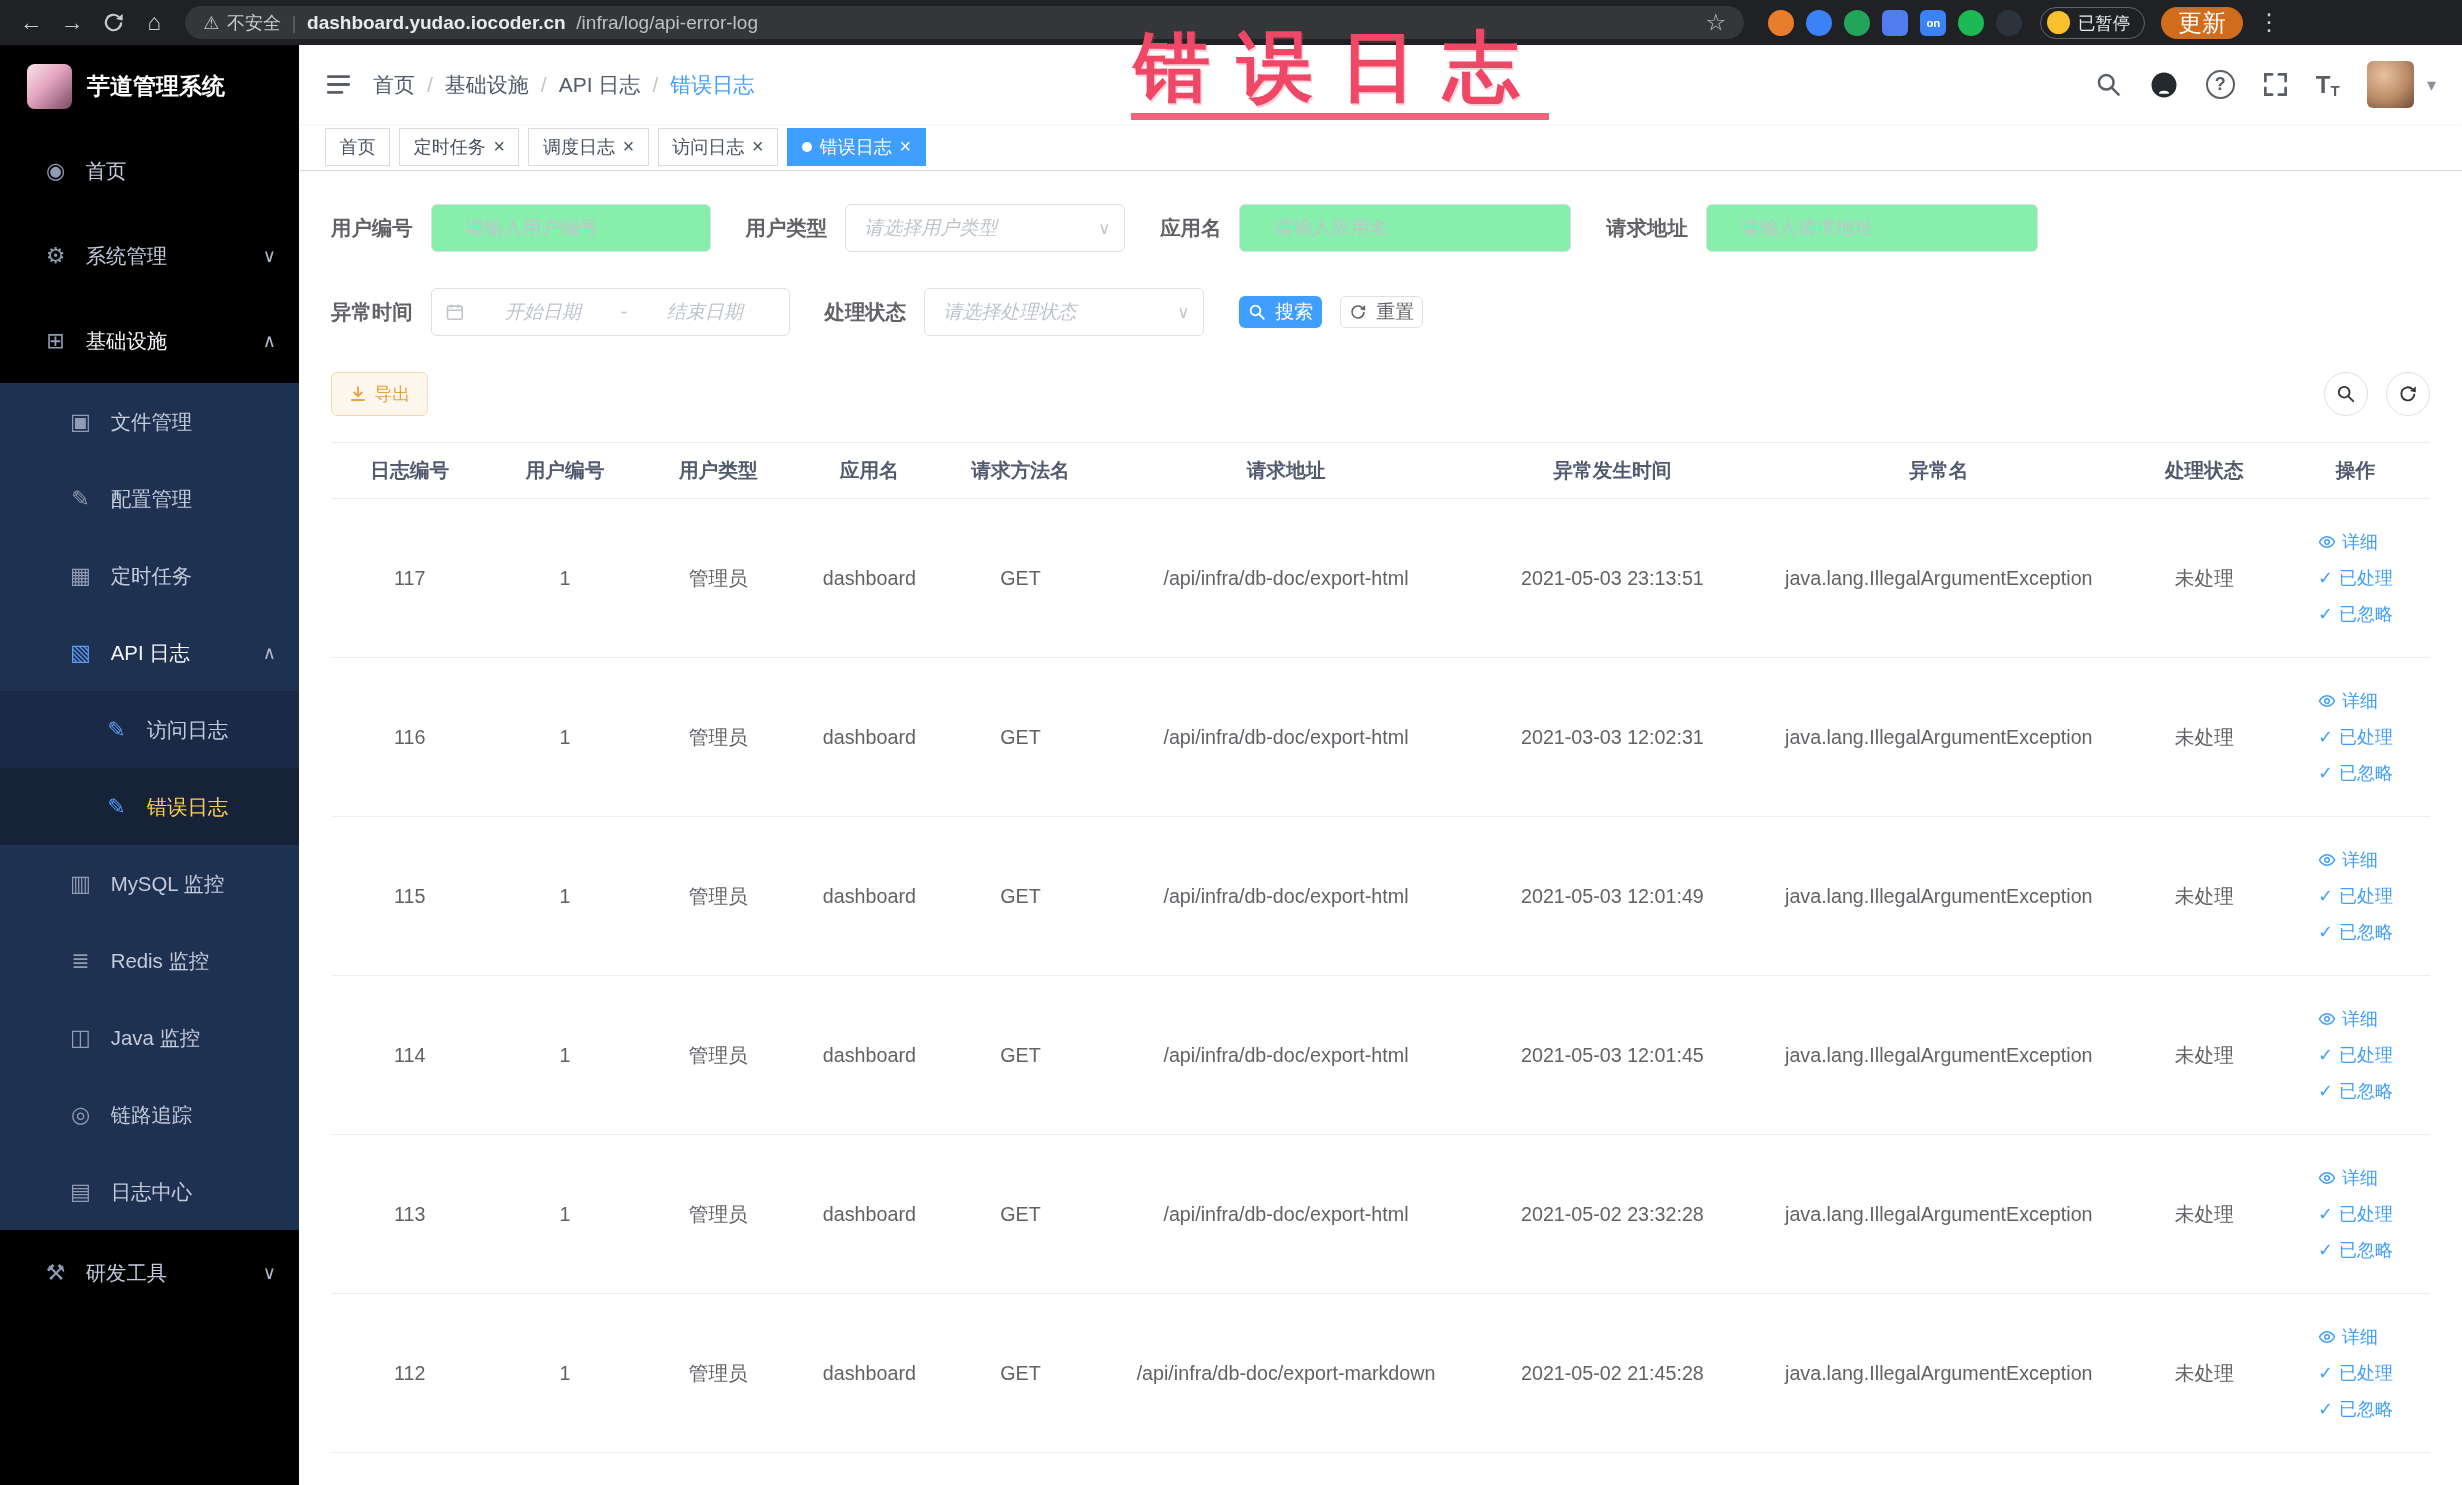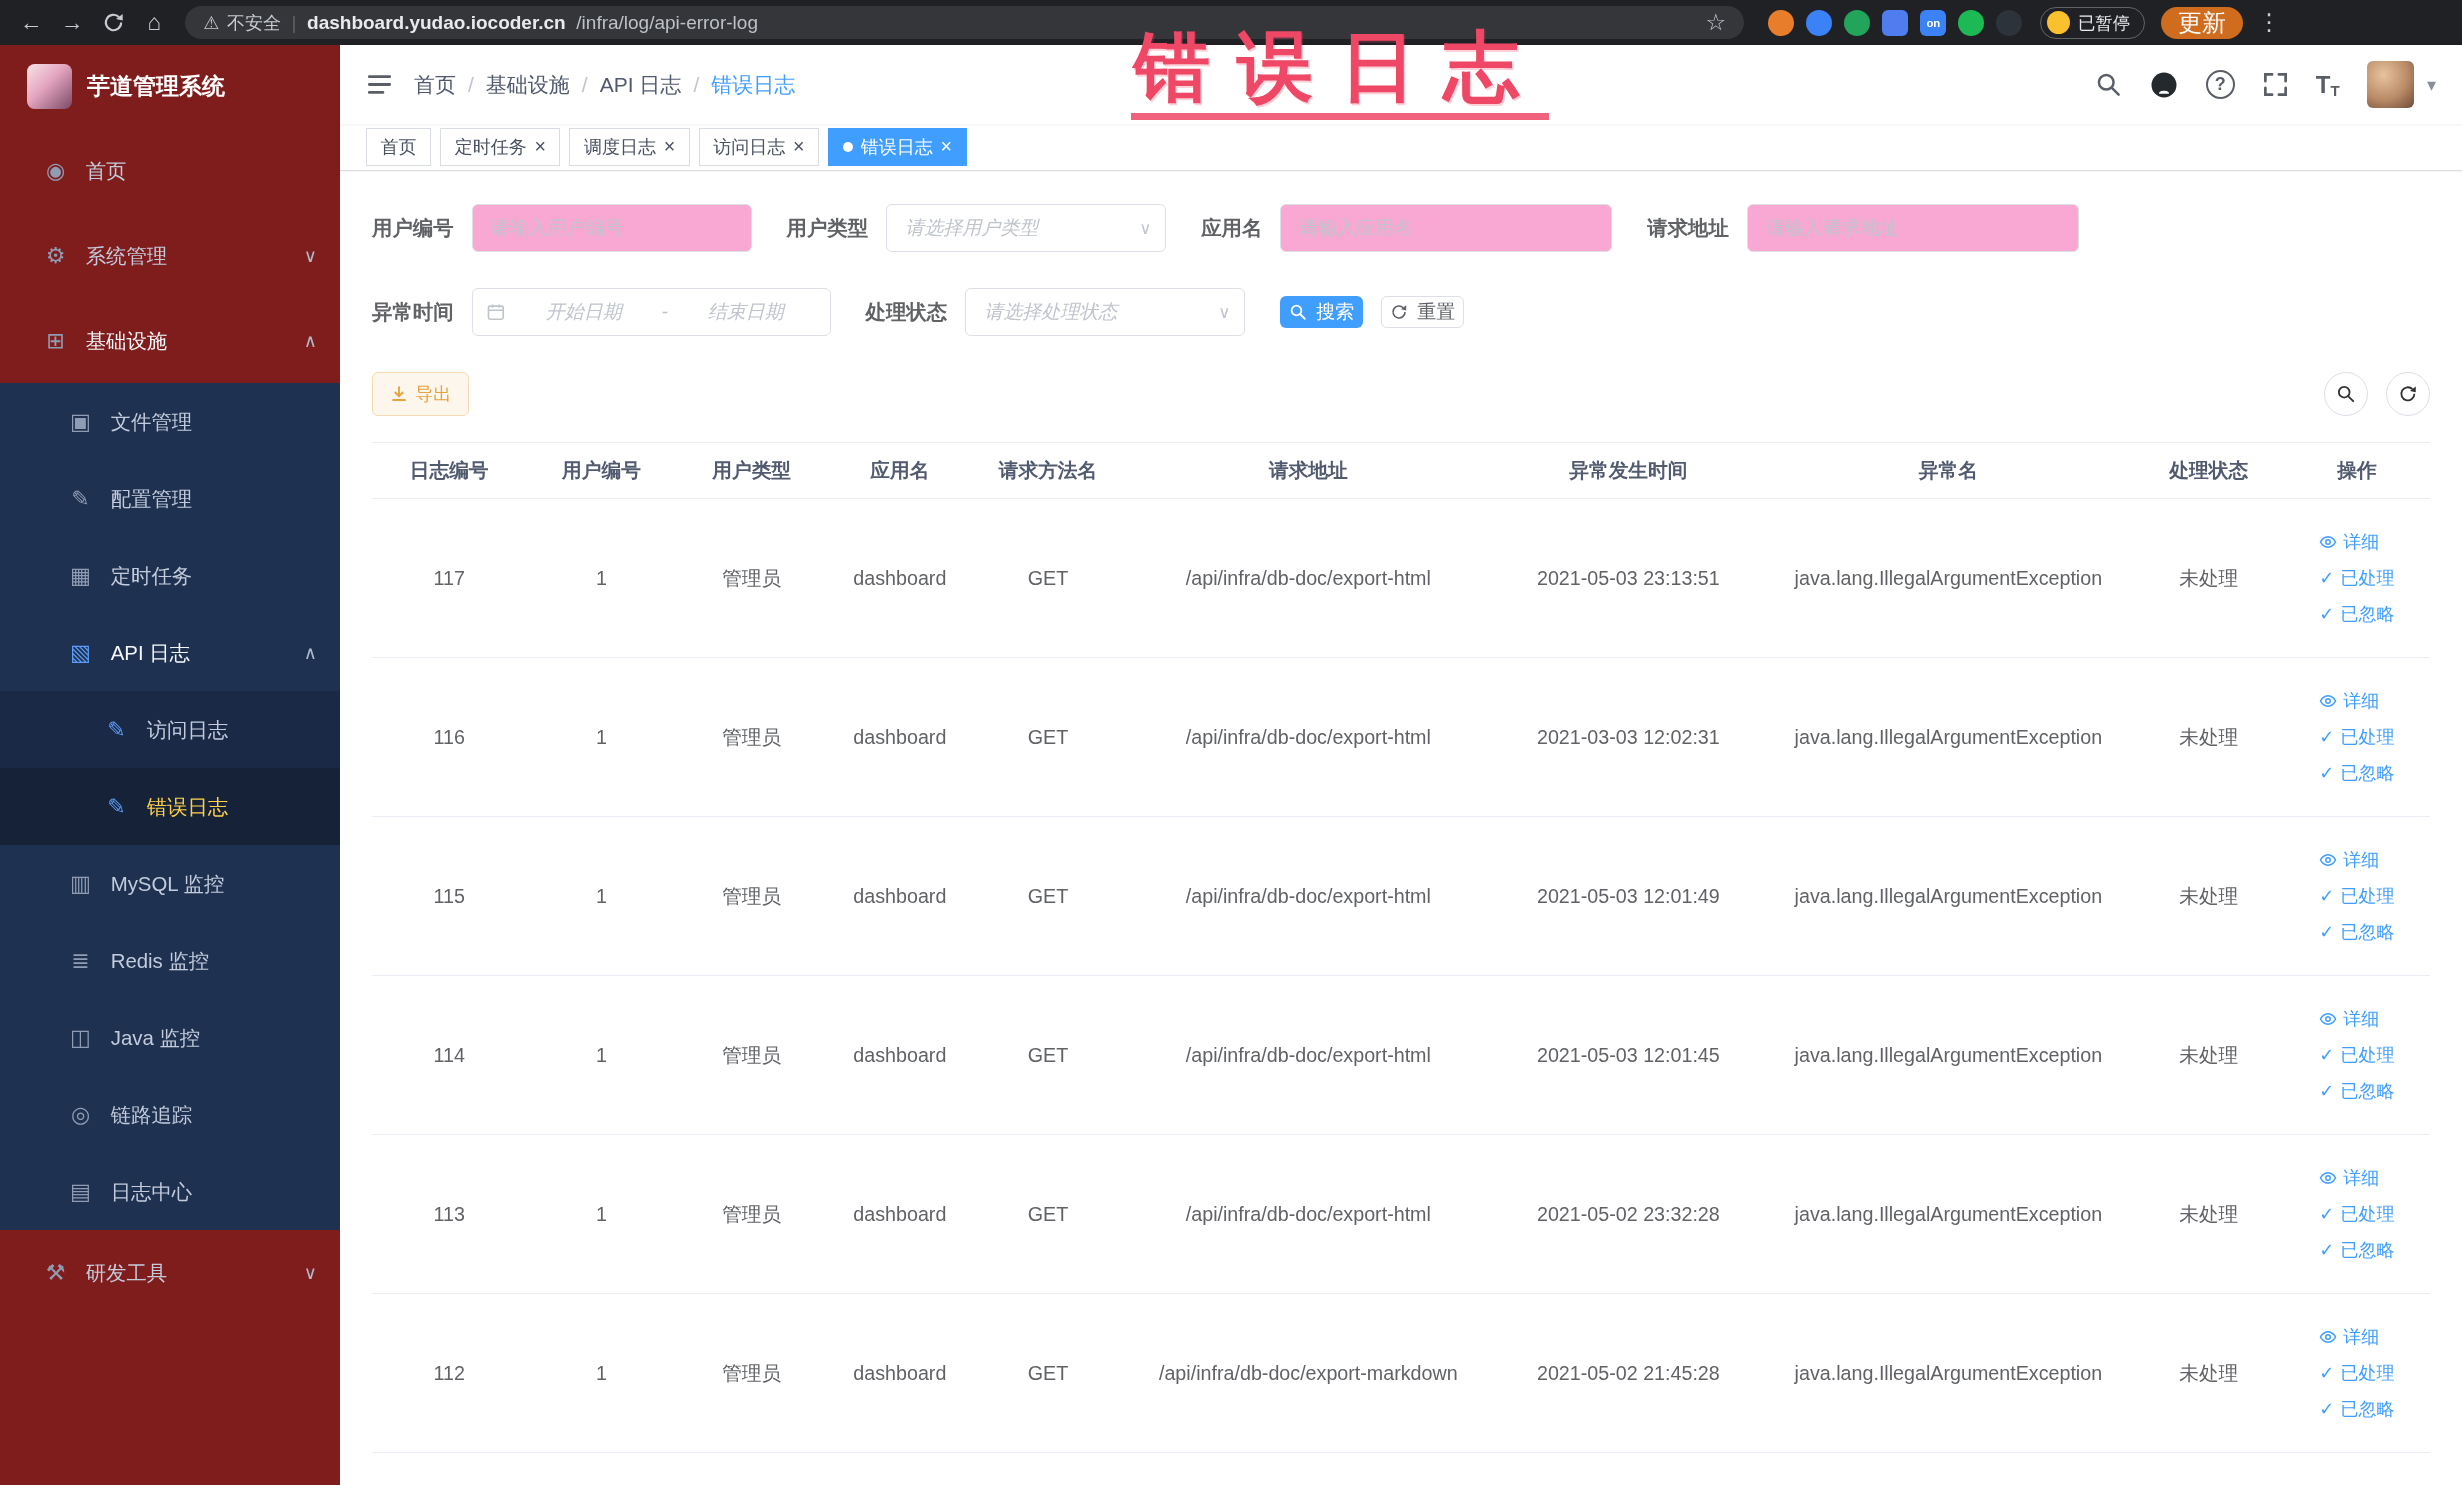--- a/index.html
+++ b/index.html
@@ -19,21 +19,21 @@
   .ext { display:flex; align-items:center; gap:12px; margin-left:10.6px; }
   .ext-dot { width:26px; height:26px; border-radius:50%; flex:none; }
   .ext-sq { width:26px; height:26px; border-radius:6px; flex:none; display:flex; align-items:center; justify-content:center; color:#fff; font-size:11.4px; font-weight:700; }
   .paused { display:flex; align-items:center; gap:7.6px; height:32px; border:0.8px solid #5f6368; border-radius:16px; padding:0 13.6px 0 6px; color:#e8eaed; font-size:17.4px; margin-left:12px; flex:none; }
   .smiley { width:23px; height:23px; border-radius:50%; background:#fbc02d; }
   .update { height:32px; border:none; border-radius:16px; background:#cf6c1e; color:#fff; font-size:24px; padding:0 16.7px; margin-left:10.6px; flex:none; }
   .menu-dots { color:#c7cbd1; font-size:23px; margin:0 3px 0 9px; }
 
   
   .app { display:flex; height:1440px; }
-  .sidebar { width:340px; flex:none; background:#7f1d1d; overflow:hidden; }
+  .sidebar { width:299px; flex:none; background:#000000; overflow:hidden; }
   .logo { height:83px; display:flex; align-items:center; gap:15px; padding:0 27px; }
   .logo-avatar { width:45px; height:45px; border-radius:7.6px; background:linear-gradient(135deg,#f7e4e7 0%,#e3a4bf 45%,#7a4a66 100%); flex:none; }
   .logo-title { color:#fff; font-size:23px; font-weight:700; white-space:nowrap; }
   .menu-item { display:flex; align-items:center; height:85px; padding:0 23px 0 42px; color:#c3cbdc; font-size:20.4px; cursor:pointer; }
   .menu-item.lvl2 { height:77px; padding-left:67px; background:#1f3150; }
   .menu-item.lvl3 { height:77px; padding-left:103px; background:#1a2a46; }
   .menu-item.open-title { color:#f4f6fa; }
   .menu-item.active { background:#152238; color:#ffd04b; }
   .mi-icon { width:27px; margin-right:16.7px; font-size:22px; color:#8f9cb3; text-align:center; flex:none; }
   .mi-icon.blue { color:#5b9cf8; }
@@ -63,21 +63,21 @@
   .tag { height:38px; display:flex; align-items:center; gap:7.6px; padding:0 13.6px; border:0.8px solid #d8dce5; background:#fff; color:#495060; font-size:18px; cursor:pointer; white-space:nowrap; }
   .tag .dot { width:10.6px; height:10.6px; border-radius:50%; background:#fff; }
   .tag .close { font-size:19.7px; line-height:1; }
   .tag.active { background:#409eff; border-color:#409eff; color:#fff; }
 
   
   .content { padding:33px 32px 0; }
   .filter-row { display:flex; align-items:center; margin-bottom:36px; }
   .f-item { display:flex; align-items:center; margin-right:35px; }
   .f-label { font-size:20.4px; font-weight:700; color:#606266; margin-right:18px; white-space:nowrap; }
-  .el-input { height:48px; width:280px; border:0.8px solid #dcdfe6; border-radius:6px; padding:0 18px; font-size:19px; color:#606266; background:#f9a8d4; outline:none; }
+  .el-input { height:48px; width:280px; border:0.8px solid #dcdfe6; border-radius:6px; padding:0 34px; font-size:19px; color:#606266; background:#86efac; outline:none; }
   .el-input.w380 { width:332px; }
   .el-input::placeholder { color:#bfc4cc; }
   .el-select { position:relative; width:280px; height:48px; border:0.8px solid #dcdfe6; border-radius:6px; display:flex; align-items:center; padding:0 41px 0 18px; background:#fff; cursor:pointer; }
   .ph { color:#bfc4cc; font-size:19px; white-space:nowrap;font-style:italic; }
   .sel-arrow { position:absolute; right:13.6px; color:#c0c4cc; font-size:16.7px; }
   .date-range { width:359px; height:48px; border:0.8px solid #dcdfe6; border-radius:6px; display:flex; align-items:center; gap:7.6px; padding:0 13.6px; background:#fff; cursor:pointer; }
   .date-range .cal { color:#c0c4cc; display:flex; }
   .date-range .part { flex:1; text-align:center; }
   .btn { height:32px; border-radius:6px; font-size:19px; display:inline-flex; align-items:center; gap:9px; padding:0 8px; border:0.8px solid transparent; cursor:pointer;font-family:Liberation Mono, monospace; }
   .btn-primary { background:#409eff; color:#fff; }

